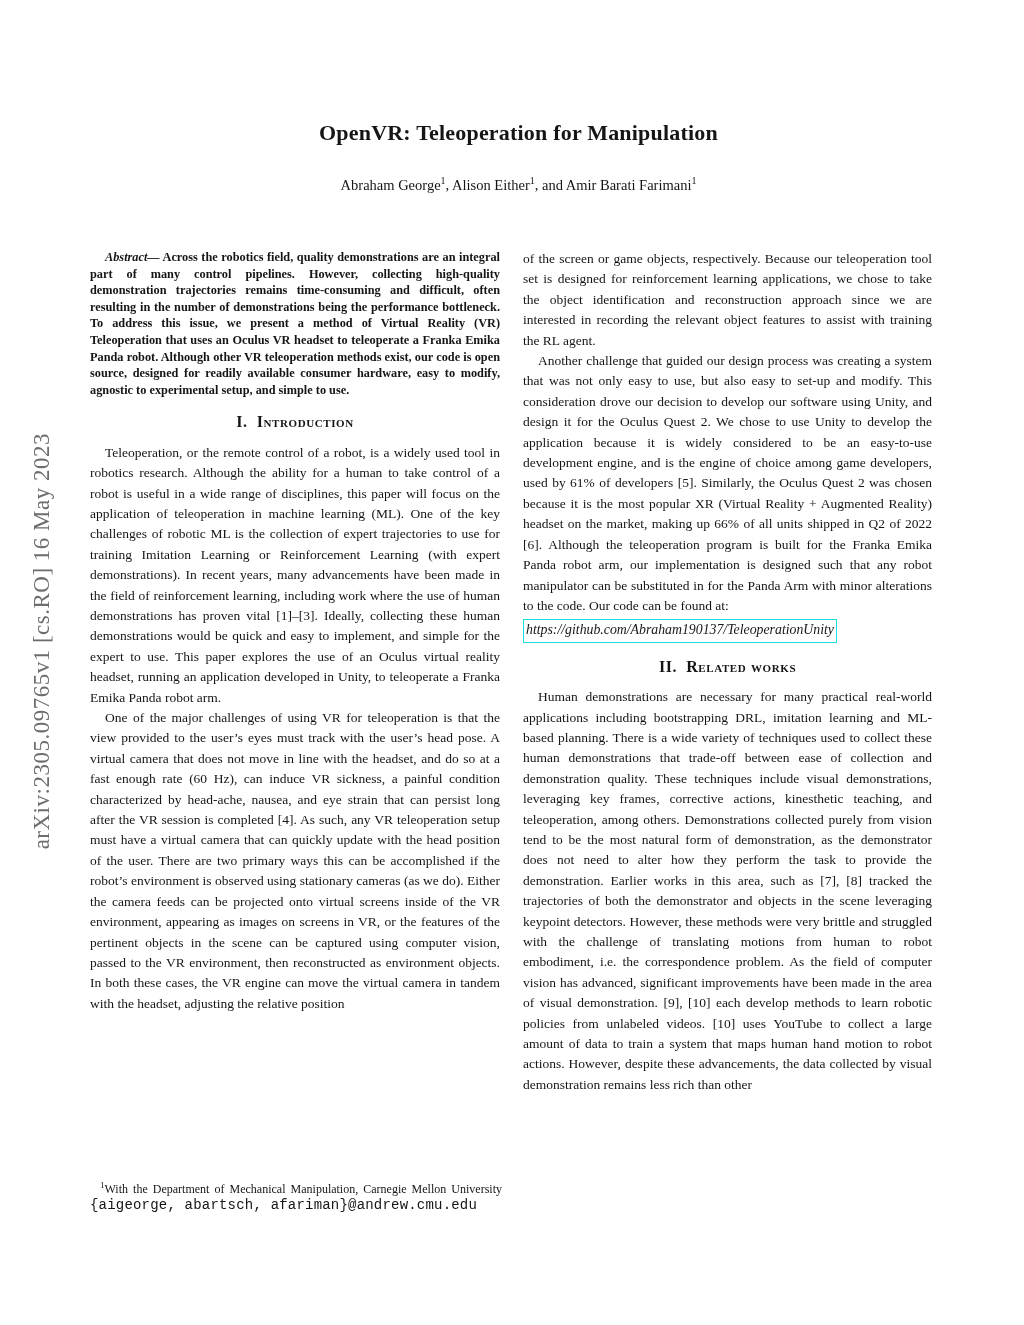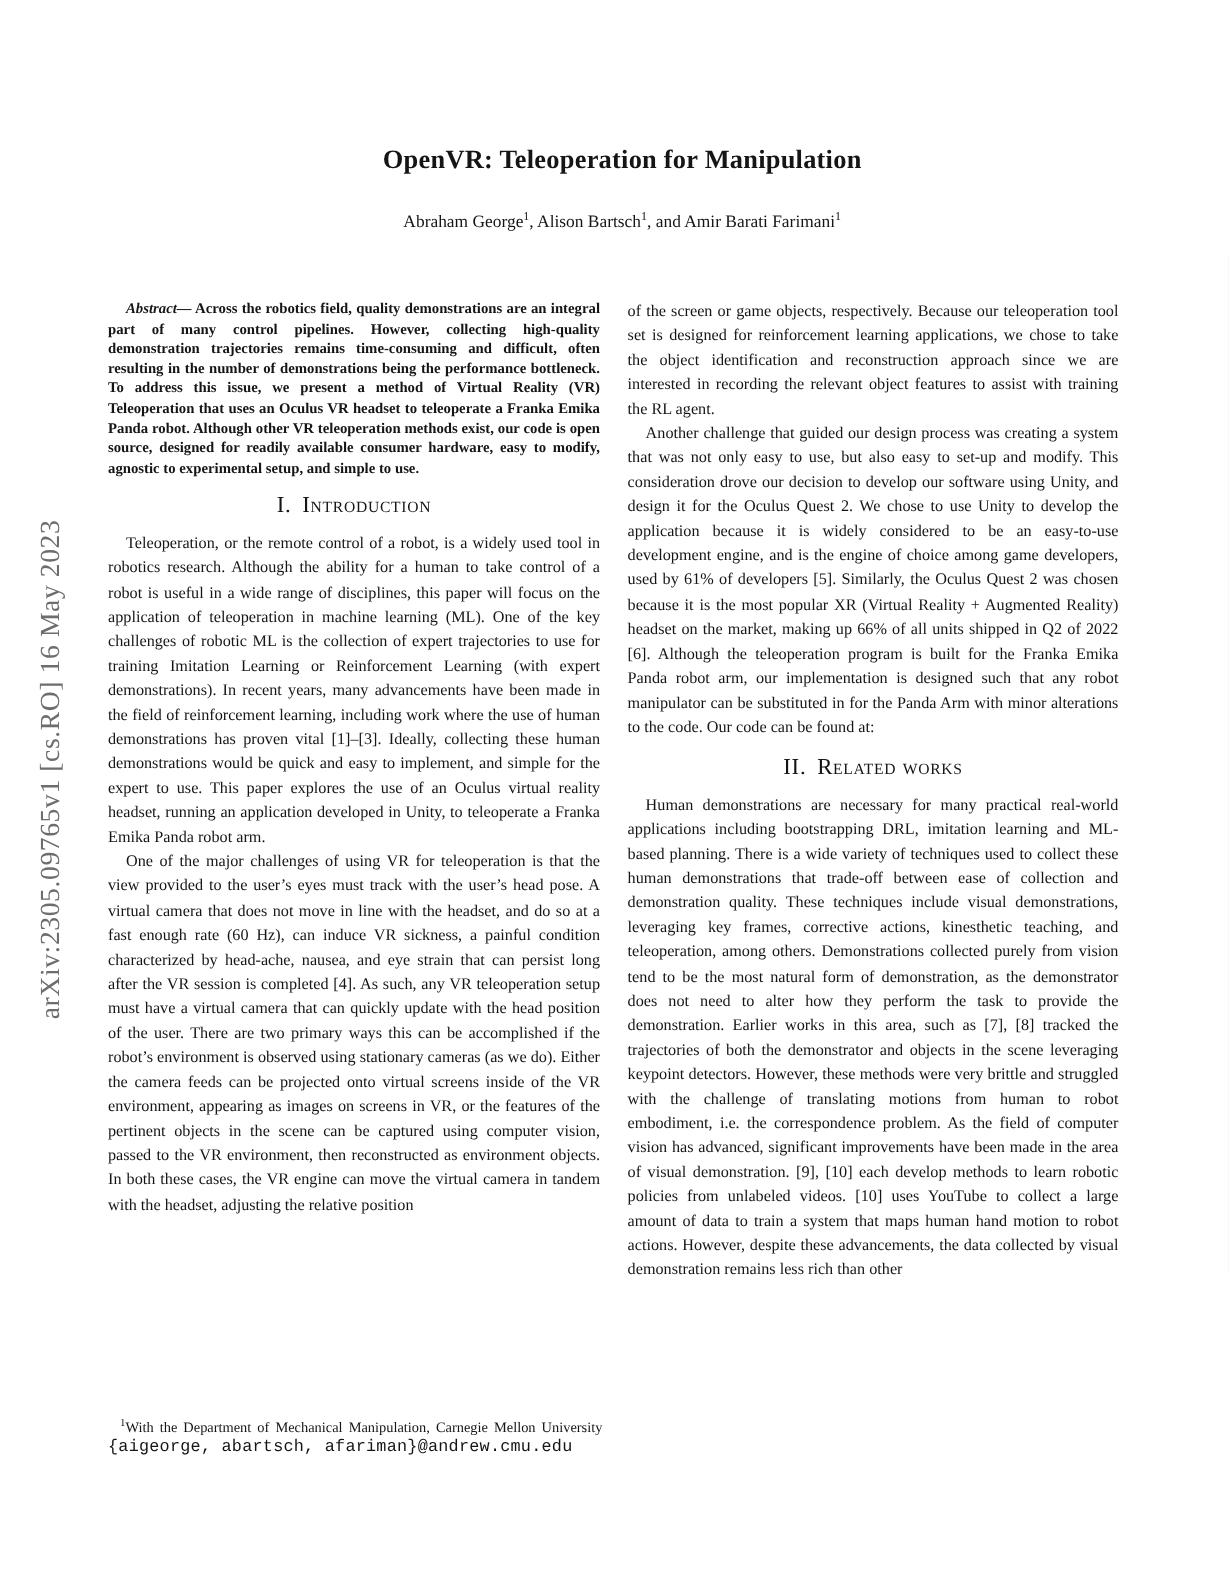--- a/index.html
+++ b/index.html
@@ -56,22 +56,22 @@
   .col.right { width: 409px; }
   .col p { margin: 0; text-indent: 15px; }
   .col p.noindent { text-indent: 0; }
   .abstract {
     font-size: 12.3px;
     line-height: 16.6px;
     font-weight: bold;
   }
   .abstract .lead { font-style: italic; }
   h2.section-heading {
-    font-size: 19px;
-    font-weight: normal;
+    font-size: 16px;
+    font-weight: bold;
     font-variant: small-caps;
     text-align: center;
     margin: 14px 0 10px 0;
     letter-spacing: 0.6px;
   }
   h2.section-heading .sec-num { margin-right: 9px; }
   .url-line { margin-top: 3px; line-height: 20.4px; }
   .url-box {
     display: inline-block;
     border: 1.5px solid #1fdede;
@@ -103,38 +103,41 @@
 <body>
 
 <div class="page">
 
   <div class="arxiv-banner">
     <span>arXiv:2305.09765v1 [cs.RO] 16 May 2023</span>
   </div>
 
   <div class="header">
     <div class="paper-title">OpenVR: Teleoperation for Manipulation</div>
-    <div class="authors"><span><span>Abraham George</span><sup>1</sup><span>, </span></span><span><span>Alison Bartsch</span><sup>1</sup><span>, and </span></span><span><span>Amir Barati Farimani</span><sup>1</sup><span></span></span></div>
+    <div class="authors"><span><span>Abraham George</span><sup>1</sup><span>, </span></span><span><span>Alison Either</span><sup>1</sup><span>, and </span></span><span><span>Amir Barati Farimani</span><sup>1</sup><span></span></span></div>
   </div>
 
   <div class="columns">
 
     <div class="col left">
       <p class="abstract"><span class="lead">Abstract—</span><span> Across the robotics field, quality demonstrations are an integral part of many control pipelines. However, collecting high-quality demonstration trajectories remains time-consuming and difficult, often resulting in the number of demonstrations being the performance bottleneck. To address this issue, we present a method of Virtual Reality (VR) Teleoperation that uses an Oculus VR headset to teleoperate a Franka Emika Panda robot. Although other VR teleoperation methods exist, our code is open source, designed for readily available consumer hardware, easy to modify, agnostic to experimental setup, and simple to use.</span></p>
 
       <h2 class="section-heading"><span class="sec-num">I.</span><span>Introduction</span></h2>
 
       <p>Teleoperation, or the remote control of a robot, is a widely used tool in robotics research. Although the ability for a human to take control of a robot is useful in a wide range of disciplines, this paper will focus on the application of teleoperation in machine learning (ML). One of the key challenges of robotic ML is the collection of expert trajectories to use for training Imitation Learning or Reinforcement Learning (with expert demonstrations). In recent years, many advancements have been made in the field of reinforcement learning, including work where the use of human demonstrations has proven vital [1]–[3]. Ideally, collecting these human demonstrations would be quick and easy to implement, and simple for the expert to use. This paper explores the use of an Oculus virtual reality headset, running an application developed in Unity, to teleoperate a Franka Emika Panda robot arm.</p>
       <p>One of the major challenges of using VR for teleoperation is that the view provided to the user’s eyes must track with the user’s head pose. A virtual camera that does not move in line with the headset, and do so at a fast enough rate (60 Hz), can induce VR sickness, a painful condition characterized by head-ache, nausea, and eye strain that can persist long after the VR session is completed [4]. As such, any VR teleoperation setup must have a virtual camera that can quickly update with the head position of the user. There are two primary ways this can be accomplished if the robot’s environment is observed using stationary cameras (as we do). Either the camera feeds can be projected onto virtual screens inside of the VR environment, appearing as images on screens in VR, or the features of the pertinent objects in the scene can be captured using computer vision, passed to the VR environment, then reconstructed as environment objects. In both these cases, the VR engine can move the virtual camera in tandem with the headset, adjusting the relative position</p>
     </div>
 
     <div class="col right">
       <p class="noindent">of the screen or game objects, respectively. Because our teleoperation tool set is designed for reinforcement learning applications, we chose to take the object identification and reconstruction approach since we are interested in recording the relevant object features to assist with training the RL agent.</p>
       <p>Another challenge that guided our design process was creating a system that was not only easy to use, but also easy to set-up and modify. This consideration drove our decision to develop our software using Unity, and design it for the Oculus Quest 2. We chose to use Unity to develop the application because it is widely considered to be an easy-to-use development engine, and is the engine of choice among game developers, used by 61% of developers [5]. Similarly, the Oculus Quest 2 was chosen because it is the most popular XR (Virtual Reality + Augmented Reality) headset on the market, making up 66% of all units shipped in Q2 of 2022 [6]. Although the teleoperation program is built for the Franka Emika Panda robot arm, our implementation is designed such that any robot manipulator can be substituted in for the Panda Arm with minor alterations to the code. Our code can be found at:</p>
 
+      <div class="url-line">
+        <a href="#" class="url-box">https://github.com/Abraham190137/TeleoperationUnity</a>
+      </div>
 
       <h2 class="section-heading"><span class="sec-num">II.</span><span>Related works</span></h2>
 
       <p>Human demonstrations are necessary for many practical real-world applications including bootstrapping DRL, imitation learning and ML-based planning. There is a wide variety of techniques used to collect these human demonstrations that trade-off between ease of collection and demonstration quality. These techniques include visual demonstrations, leveraging key frames, corrective actions, kinesthetic teaching, and teleoperation, among others. Demonstrations collected purely from vision tend to be the most natural form of demonstration, as the demonstrator does not need to alter how they perform the task to provide the demonstration. Earlier works in this area, such as [7], [8] tracked the trajectories of both the demonstrator and objects in the scene leveraging keypoint detectors. However, these methods were very brittle and struggled with the challenge of translating motions from human to robot embodiment, i.e. the correspondence problem. As the field of computer vision has advanced, significant improvements have been made in the area of visual demonstration. [9], [10] each develop methods to learn robotic policies from unlabeled videos. [10] uses YouTube to collect a large amount of data to train a system that maps human hand motion to robot actions. However, despite these advancements, the data collected by visual demonstration remains less rich than other</p>
     </div>
 
   </div>
 
   <div class="footnote"><span class="fn-indent"></span><span class="fn-marker">1</span><span>With the Department of Mechanical Manipulation, Carnegie Mellon University </span><span class="mono">{aigeorge, abartsch, afariman}@andrew.cmu.edu</span></div>
 

